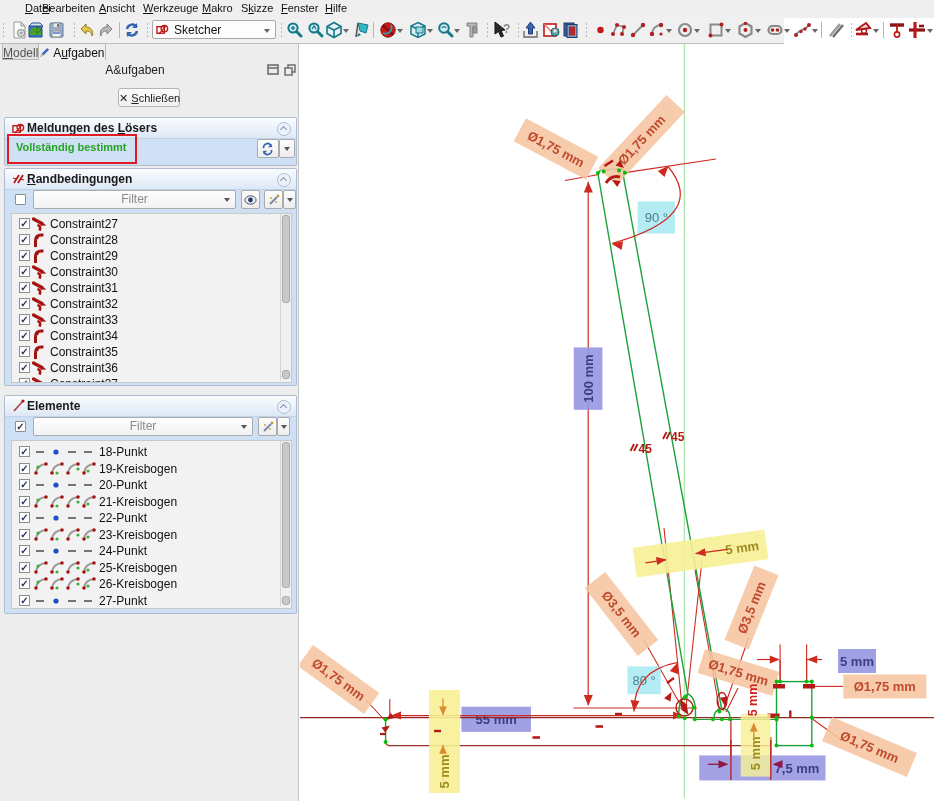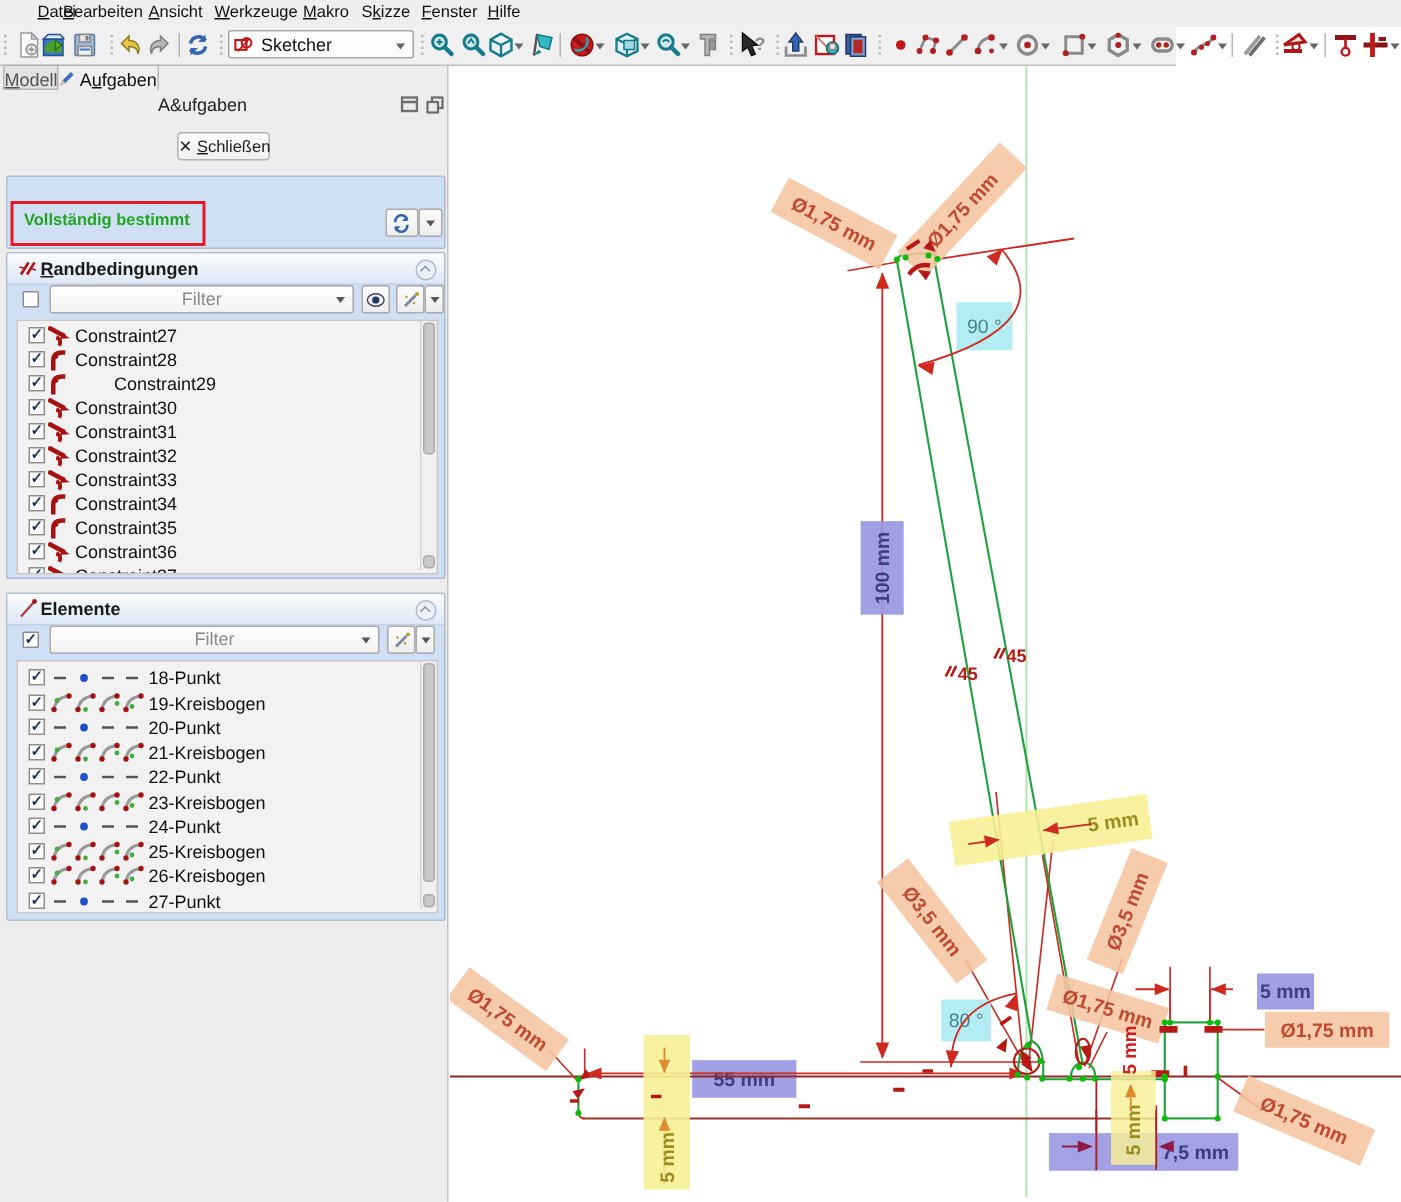--- a/index.html
+++ b/index.html
@@ -247,20 +247,29 @@
 <svg class="winbtn" style="left:267px" viewBox="0 0 12 12">
       <rect x="1" y="1" width="10" height="9" fill="none" stroke="#6e6e6e" stroke-width="1.6"></rect>
       <line x1="1" y1="4" x2="11" y2="4" stroke="#6e6e6e" stroke-width="1.6"></line>
     </svg>
 <svg class="winbtn" style="left:284px" viewBox="0 0 12 12">
       <rect x="4" y="1" width="7" height="7" fill="none" stroke="#6e6e6e" stroke-width="1.5"></rect>
       <rect x="1" y="4" width="7" height="7" fill="#ededed" stroke="#6e6e6e" stroke-width="1.5"></rect>
     </svg>
 <div id="closebtn">✕ <u>S</u>chließen</div>
 <div class="section" style="top:73px;height:47px;">
+<div class="sechead">
+        <svg style="position:absolute;left:7px;top:4px" width="13" height="13" viewBox="0 0 14 14">
+          <rect x="1" y="4" width="8" height="7" fill="#fff" stroke="#c01818" stroke-width="1.5"></rect>
+          <circle cx="9" cy="6" r="3.5" fill="none" stroke="#c01818" stroke-width="1.5"></circle>
+          <line x1="3" y1="12" x2="11" y2="3" stroke="#c01818" stroke-width="1.3"></line>
+        </svg>
+        <span class="ttl">Meldungen des <u>L</u>ösers</span>
+        <div class="collapse"></div>
+      </div>
 <div style="position:absolute;left:2px;top:16px;width:126px;height:26px;border:2px solid #e01b24;"></div>
 <span style="position:absolute;left:11px;top:23px;font-size:11px;font-weight:bold;color:#24a522;">Vollständig bestimmt</span>
 <div class="sbtn" style="left:252px;top:21px;width:22px;">
         <svg style="position:absolute;left:3px;top:2px" width="14" height="14" viewBox="0 0 16 16">
           <path d="M3 7 A4.5 4.5 0 0 1 12 5.5" fill="none" stroke="#3565b0" stroke-width="2"></path>
           <path d="M12 2 v4 h-4 z" fill="#3565b0"></path>
           <path d="M12 9 A4.5 4.5 0 0 1 3 10.5" fill="none" stroke="#3565b0" stroke-width="2"></path>
           <path d="M3 14 v-4 h4 z" fill="#3565b0"></path>
         </svg>
       </div>
@@ -315,21 +324,21 @@
             <circle cx="5" cy="5.5" r="1.8" fill="#a51212"></circle>
           </svg>
           <span style="position:absolute;left:38px;top:1px;">Constraint28</span>
         </div>
 <div class="row" style="top:34px;">
           <span class="cbx">✓</span>
           <svg style="position:absolute;left:20px;top:0px" width="17" height="16" viewBox="0 0 17 16">
             <path d="M3.5 15 L3.5 8.5 Q3.5 3 9.5 3 L11.5 3" fill="none" stroke="#a51212" stroke-width="3"></path>
             <circle cx="5" cy="5.5" r="1.8" fill="#a51212"></circle>
           </svg>
-          <span style="position:absolute;left:38px;top:1px;margin-left:26px;">Constraint29</span>
+          <span style="position:absolute;left:38px;top:1px;">Constraint29</span>
         </div>
 <div class="row" style="top:50px;">
           <span class="cbx">✓</span>
           <svg style="position:absolute;left:20px;top:0px" width="17" height="16" viewBox="0 0 17 16">
             <path d="M1.5 3 L10 7.5" stroke="#a51212" stroke-width="3.2" stroke-linecap="round" fill="none"></path>
             <path d="M9 5.5 L14.5 9.5 L8.5 9.8 Z" fill="#a51212"></path>
             <path d="M5.5 9 Q9.5 10 7.5 14.5" stroke="#a51212" stroke-width="2.6" fill="none"></path>
           </svg>
           <span style="position:absolute;left:38px;top:1px;">Constraint30</span>
         </div>

